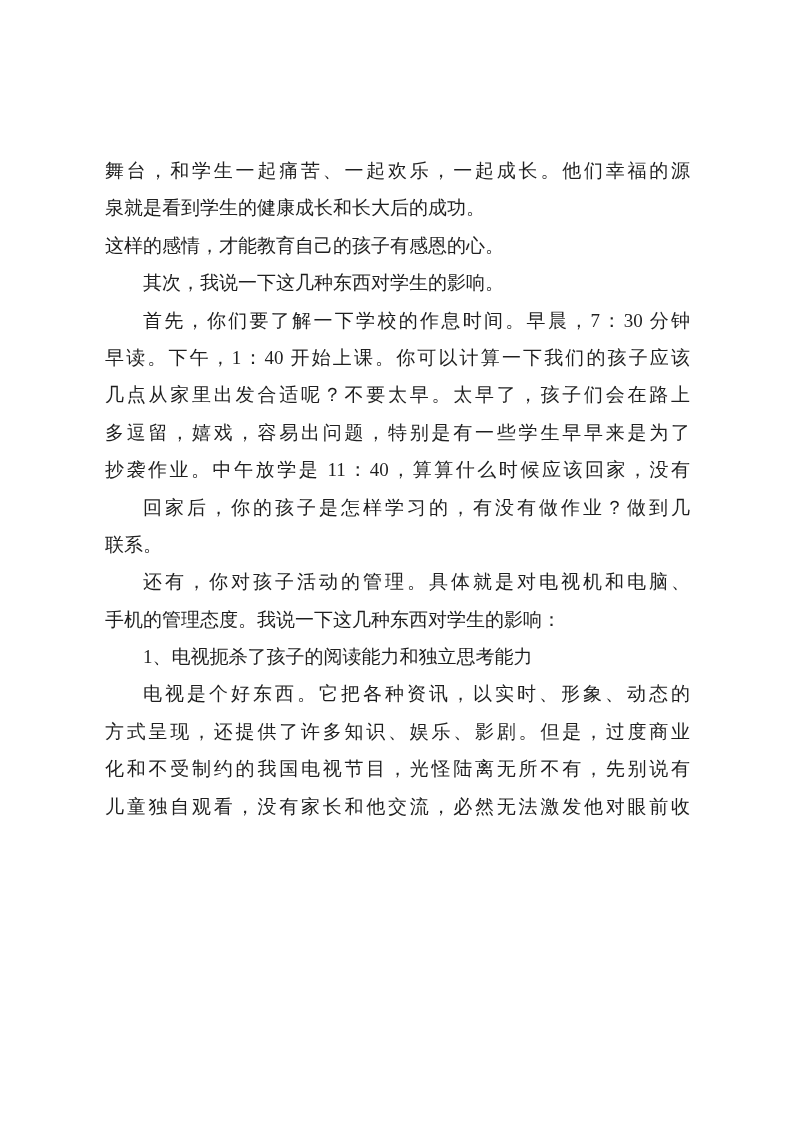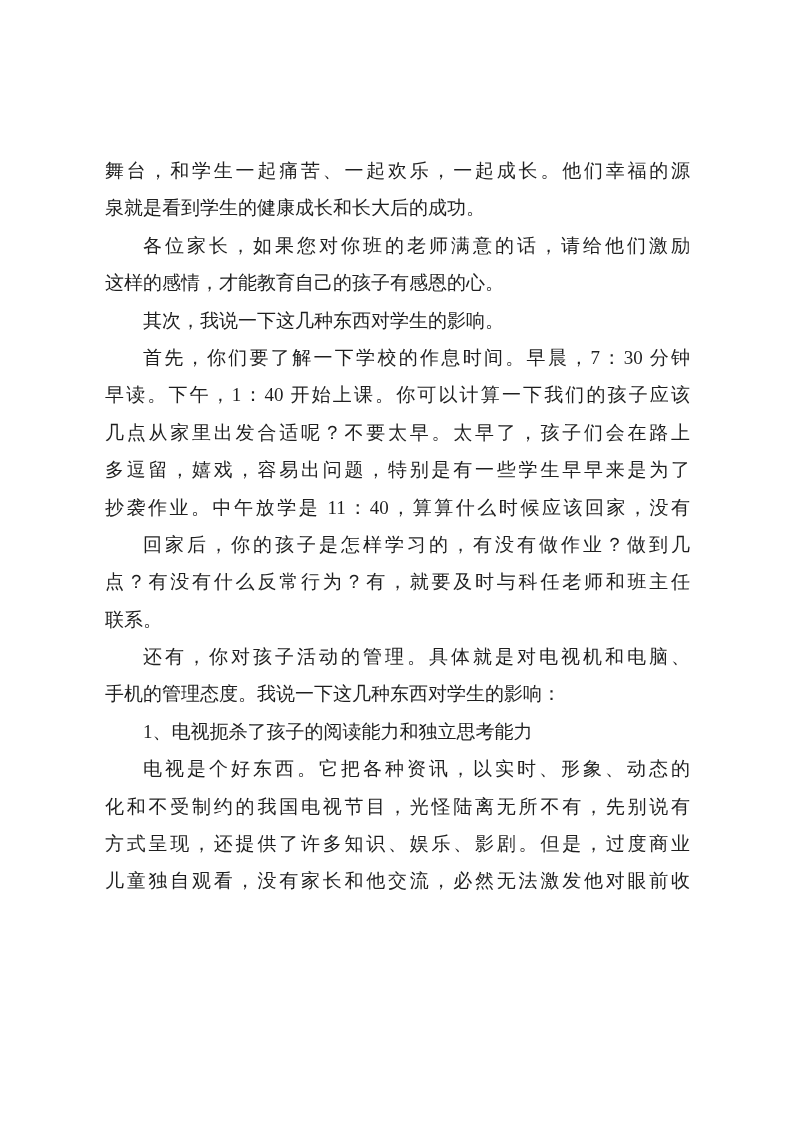--- a/index.html
+++ b/index.html
@@ -57,43 +57,41 @@
 </style>
 </head>
 <body>
 
 <div class="page">
   <div class="content">
 
     <div class="ln just">舞台，和学生一起痛苦、一起欢乐，一起成长。他们幸福的源</div>
     <div class="ln">泉就是看到学生的健康成长和长大后的成功。</div>
 
-    <div class="ln ind just">各位家长，如果您对你班的老师满意的话，请给他们激励</div>
     <div class="ln">这样的感情，才能教育自己的孩子有感恩的心。</div>
 
     <div class="ln ind">其次，我说一下这几种东西对学生的影响。</div>
 
     <div class="ln ind just">首先，你们要了解一下学校的作息时间。早晨，7：30 分钟</div>
     <div class="ln just">早读。下午，1：40 开始上课。你可以计算一下我们的孩子应该</div>
     <div class="ln just">几点从家里出发合适呢？不要太早。太早了，孩子们会在路上</div>
     <div class="ln just">多逗留，嬉戏，容易出问题，特别是有一些学生早早来是为了</div>
     <div class="ln just">抄袭作业。中午放学是 11：40，算算什么时候应该回家，没有</div>
 
     <div class="ln ind just">回家后，你的孩子是怎样学习的，有没有做作业？做到几</div>
-    <div class="ln just">点？有没有什么反常行为？有，就要及时与科任老师和班主任</div>
     <div class="ln">联系。</div>
 
     <div class="ln ind just">还有，你对孩子活动的管理。具体就是对电视机和电脑、</div>
     <div class="ln">手机的管理态度。我说一下这几种东西对学生的影响：</div>
 
     <div class="ln ind">1、电视扼杀了孩子的阅读能力和独立思考能力</div>
 
     <div class="ln ind just">电视是个好东西。它把各种资讯，以实时、形象、动态的</div>
+    <div class="ln just">方式呈现，还提供了许多知识、娱乐、影剧。但是，过度商业</div>
     <div class="ln just">化和不受制约的我国电视节目，光怪陆离无所不有，先别说有</div>
-    <div class="ln just">方式呈现，还提供了许多知识、娱乐、影剧。但是，过度商业</div>
     <div class="ln just">儿童独自观看，没有家长和他交流，必然无法激发他对眼前收</div>
 
   </div>
 
   <div class="footer">
     <span class="dash">—</span><span class="num">5</span><span class="dash">—</span>
   </div>
 </div>
 
 </body></html>

